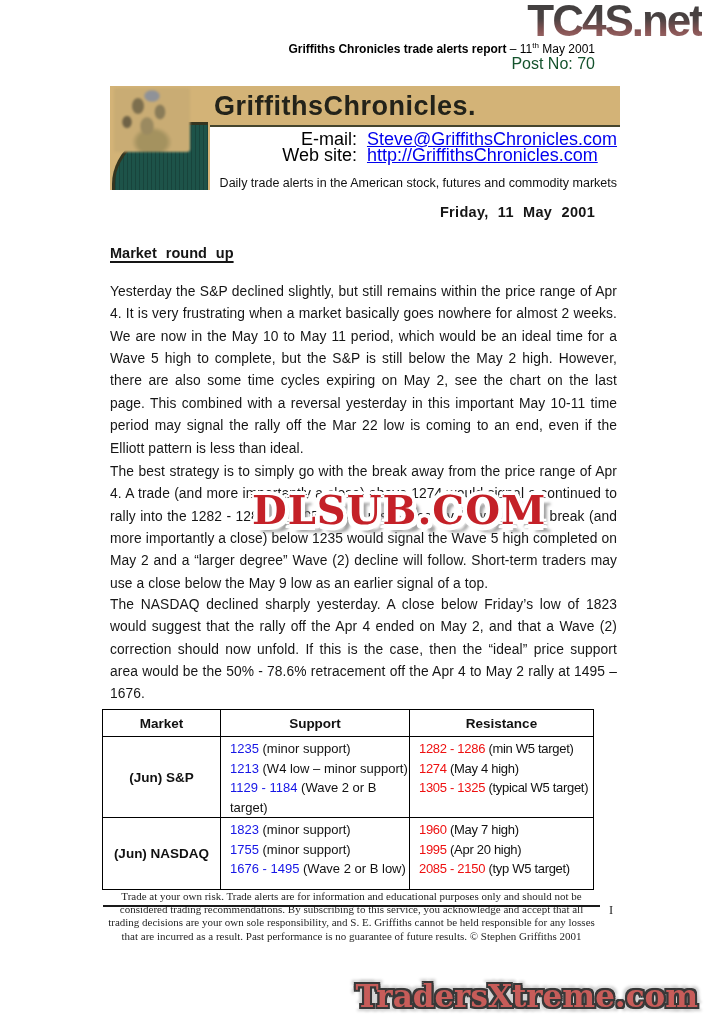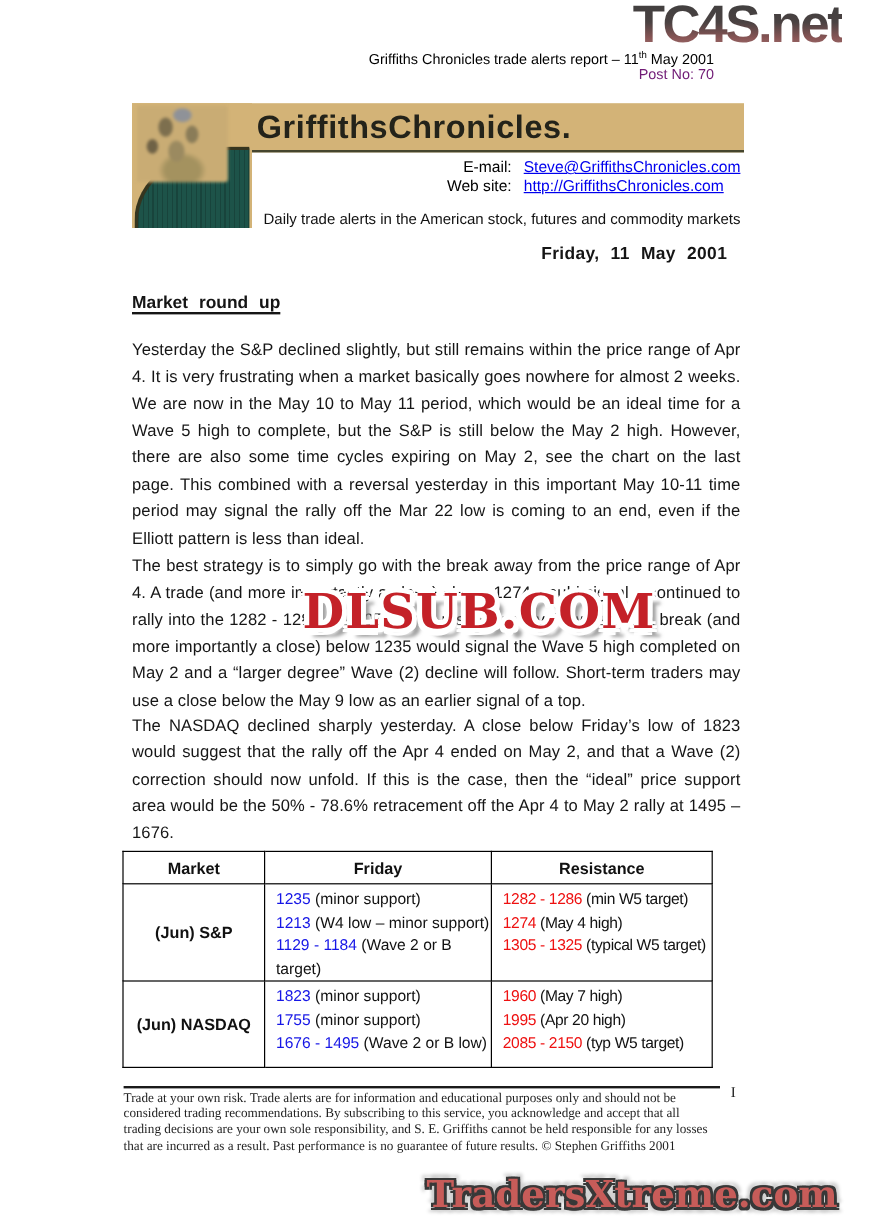--- a/index.html
+++ b/index.html
@@ -7,23 +7,23 @@
           font-family:"Liberation Sans", sans-serif; color:#151515; overflow:hidden; }
 
   
   .tc4s { position:absolute; top:-4px; right:2px; font-size:44px; font-weight:bold;
           letter-spacing:-2px; font-family:"Liberation Sans", sans-serif;
           background:linear-gradient(180deg,#3f3f3f 8%,#4a4242 45%,#8a5656 72%,#a87f7f 100%);
           -webkit-background-clip:text; background-clip:text; color:transparent; }
 
   
   .report-line { position:absolute; top:41px; right:109px; font-size:12px; color:#000; white-space:nowrap; }
-  .report-line .b { font-weight:normal; }
+  .report-line .b { font-weight:bold; }
   .report-line sup { font-size:8px; }
-  .post-no { position:absolute; top:55px; right:109px; font-size:12px; color:#701a75; }
+  .post-no { position:absolute; top:55px; right:109px; font-size:16px; color:#14532d; }
 
   
   .banner { position:absolute; left:110px; top:86px; width:510px; height:104px; }
   .banner-strip { position:absolute; left:0; top:0; width:510px; height:39px;
                   background:#d3b377; border-bottom:2px solid #45452e; z-index:1; }
   .left-col { position:absolute; left:0; top:0; width:100px; height:104px; background:#d3b377; z-index:2; }
   .teal-shape { position:absolute; left:2px; top:36px; width:96px; height:68px; box-sizing:border-box;
                 background-color:#1d5349;
                 background-image:repeating-linear-gradient(90deg, rgba(0,0,0,.18) 0 1px, transparent 1px 4px);
                 border-top-left-radius:80px 62px;
@@ -36,26 +36,26 @@
                radial-gradient(10px 13px at 33px 38px, #9b8a60 60%, transparent 74%),
                radial-gradient(7px 9px at 13px 34px, #6f6246 60%, transparent 74%),
                radial-gradient(26px 20px at 38px 54px, #a4925f 55%, transparent 78%),
                #c9ac74;
              filter:blur(1.2px); }
   .brand { position:absolute; left:104px; top:5px; z-index:3; font-size:27px; font-weight:bold;
            color:#23231a; letter-spacing:.5px; white-space:nowrap; }
 
   .contact { position:absolute; right:3px; top:46px; z-index:3; display:grid;
              grid-template-columns:auto auto; column-gap:10px; row-gap:1px;
-             font-size:13px; line-height:14.5px; }
+             font-size:18px; line-height:14.5px; }
   .contact .lbl { text-align:right; color:#000; }
   .contact a { color:#0000ee; text-decoration:underline; }
   .tagline { position:absolute; right:3px; top:90px; z-index:3; font-size:12.5px; color:#111; white-space:nowrap; }
 
-  .date-line { position:absolute; right:98px; top:204px; font-size:14.5px; font-weight:bold;
+  .date-line { position:absolute; right:109px; top:204px; font-size:14.5px; font-weight:bold;
                word-spacing:5px; letter-spacing:.3px; }
 
   .heading { position:absolute; left:110px; top:245px; font-size:14.5px; font-weight:bold;
              word-spacing:5px; text-decoration:underline; text-decoration-thickness:1.5px;
              text-underline-offset:3px; }
 
   .para { position:absolute; left:110px; width:507px; font-size:13.8px; line-height:22.4px;
           text-align:justify; color:#161616; letter-spacing:.1px; }
   #p1 { top:267px; } #p2 { top:447px; } #p3 { top:580px; }
 
@@ -78,23 +78,23 @@
   .levels tr.r1 { height:75px; }
   .levels tr.r2 { height:66px; }
   .levels tr.r2 td.vals { padding-bottom:10px; }
   .num-blue { color:#1616e6; }
   .num-red  { color:#ee1010; }
   .resist .cline { white-space:nowrap; letter-spacing:-.3px; }
 
   
   .footer-rule { position:absolute; left:103px; top:905px; width:497px; height:0;
                  border-top:2px solid #1a1a1a; }
-  .disclaimer { position:absolute; left:103px; top:909px; width:497px;
+  .disclaimer { position:absolute; left:103px; top:890px; width:497px;
                 font-family:"Liberation Serif", serif; font-size:11px; line-height:13.2px;
-                text-align:left; color:#1f1f1f; }
+                text-align:center; color:#1f1f1f; }
   .pageno { position:absolute; left:609px; top:903px; font-family:"Liberation Serif", serif;
             font-size:12.5px; color:#1f1f1f; }
 
   .tx-logo { position:absolute; right:6px; top:978px; font-family:"DejaVu Serif", serif;
              font-weight:bold; font-size:31px; color:#c75c59; letter-spacing:0;
              text-shadow:
                -2px -2px 0 #383838, 2px -2px 0 #383838, -2px 2px 0 #383838, 2px 2px 0 #383838,
                -2px 0 0 #383838, 2px 0 0 #383838, 0 -2px 0 #383838, 0 2px 0 #383838,
                -4px -4px 3px #cfcfcf, 4px -4px 3px #cfcfcf, -4px 4px 3px #cfcfcf, 4px 4px 3px #cfcfcf; }
 </style>
@@ -136,21 +136,21 @@
 
   <table class="levels">
     <colgroup>
         <col style="width:118px">
         <col style="width:189px">
         <col style="width:184px">
       </colgroup>
     <thead>
       <tr>
         <th>Market</th>
-        <th>Friday</th>
+        <th>Support</th>
         <th>Resistance</th>
       </tr>
     </thead>
     <tbody>
       <tr class="r1">
         <td class="market">(Jun) S&amp;P</td>
         <td class="vals support">
           <div class="cline"><span class="num-blue">1235</span><span> (minor support)</span></div>
           <div class="cline"><span class="num-blue">1213</span><span> (W4 low – minor support)</span></div>
           <div class="cline"><span class="num-blue">1129 - 1184</span><span> (Wave 2 or B target)</span></div>

